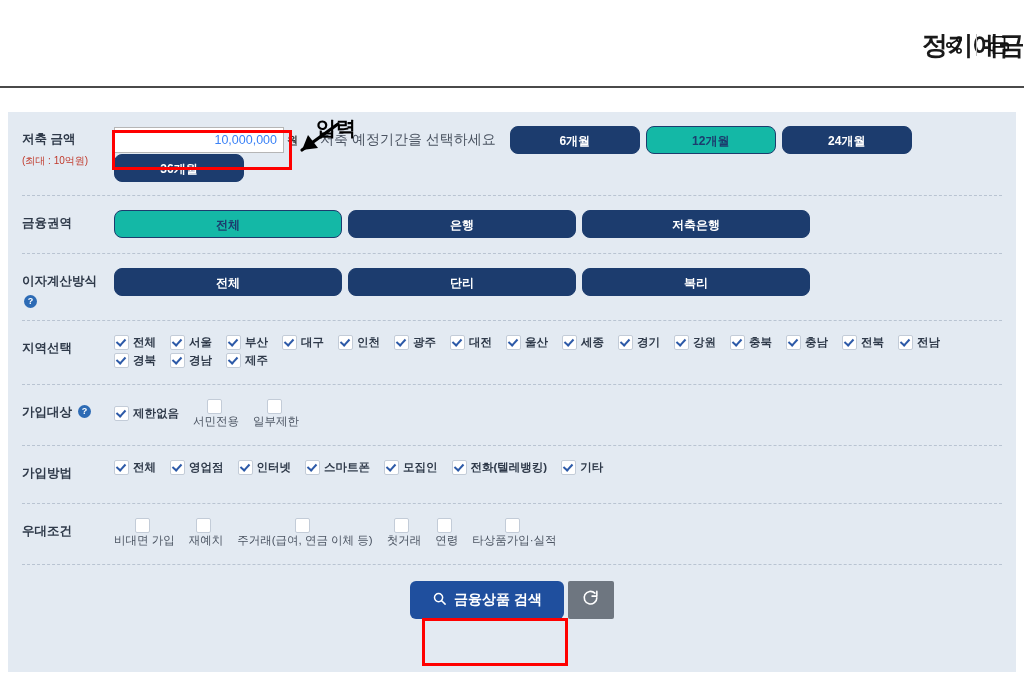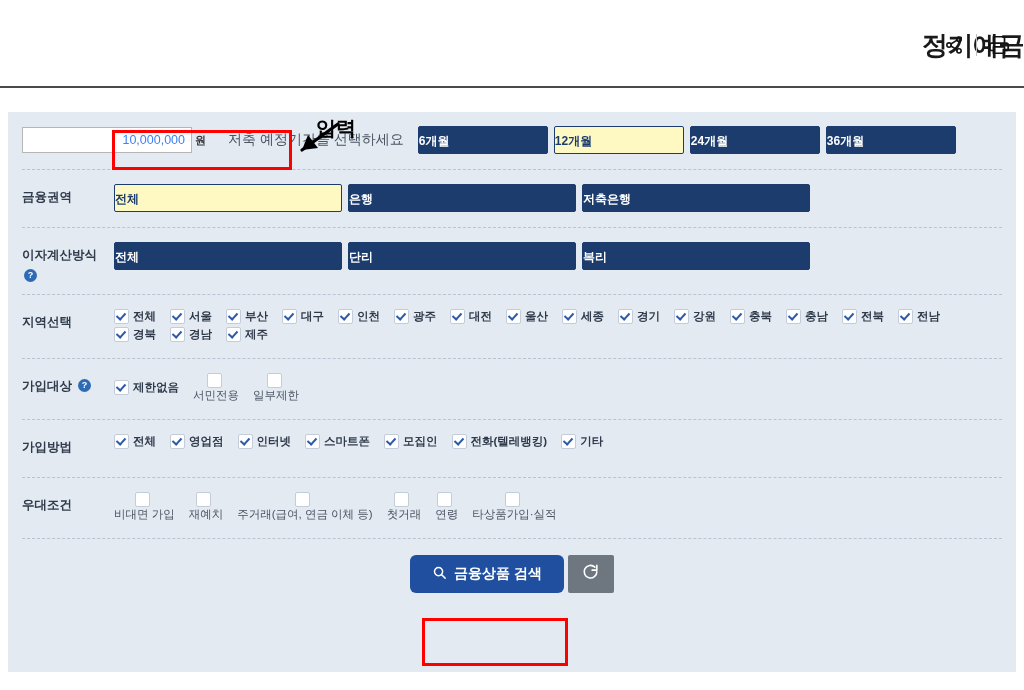--- a/index.html
+++ b/index.html
@@ -121,32 +121,33 @@
     top: 1px;
     cursor: pointer;
     flex: 0 0 auto;
   }
 
   
   .seg {
     display: inline-block;
     height: 28px;
     line-height: 28px;
+    text-align: center;
     font-size: 12px;
     font-weight: bold;
     background: #1c3c6e;
     color: #ffffff;
     border: 1px solid #1c3c6e;
     box-sizing: border-box;
     margin-right: 6px;
     cursor: pointer;
-    border-radius: 2px;
+    border-radius: 8px;
   }
   .seg.active {
-    background: #fef9c3;
+    background: #14b8a6;
     color: #1c3c6e;
     border: 1px solid #1c3c6e;
   }
   .seg.w-term { width: 130px; }
   .seg.w-sector { width: 228px; }
 
   
   .amount-wrap {
     display: flex;
     align-items: center;
@@ -300,20 +301,24 @@
         <path d="M6 18H4a2 2 0 0 1-2-2v-4a2 2 0 0 1 2-2h16a2 2 0 0 1 2 2v4a2 2 0 0 1-2 2h-2"></path>
         <rect x="6" y="14" width="12" height="7"></rect>
       </svg>
     </div>
   </div>
 </div>
 
 <div class="panel">
 
   <div class="row">
+    <div class="row-label">
+      <span>저축 금액</span>
+      <span class="sub">(최대 : 10억원)</span>
+    </div>
     <div class="row-body">
       <div class="amount-wrap">
         <input class="amount-input" type="text" value="10,000,000" style="">
         <span class="won-unit">원</span>
       </div>
       <span class="term-hint">저축 예정기간을 선택하세요</span>
       <span class="seg w-term">6개월</span>
       <span class="seg w-term active">12개월</span>
       <span class="seg w-term">24개월</span>
       <span class="seg w-term">36개월</span>

